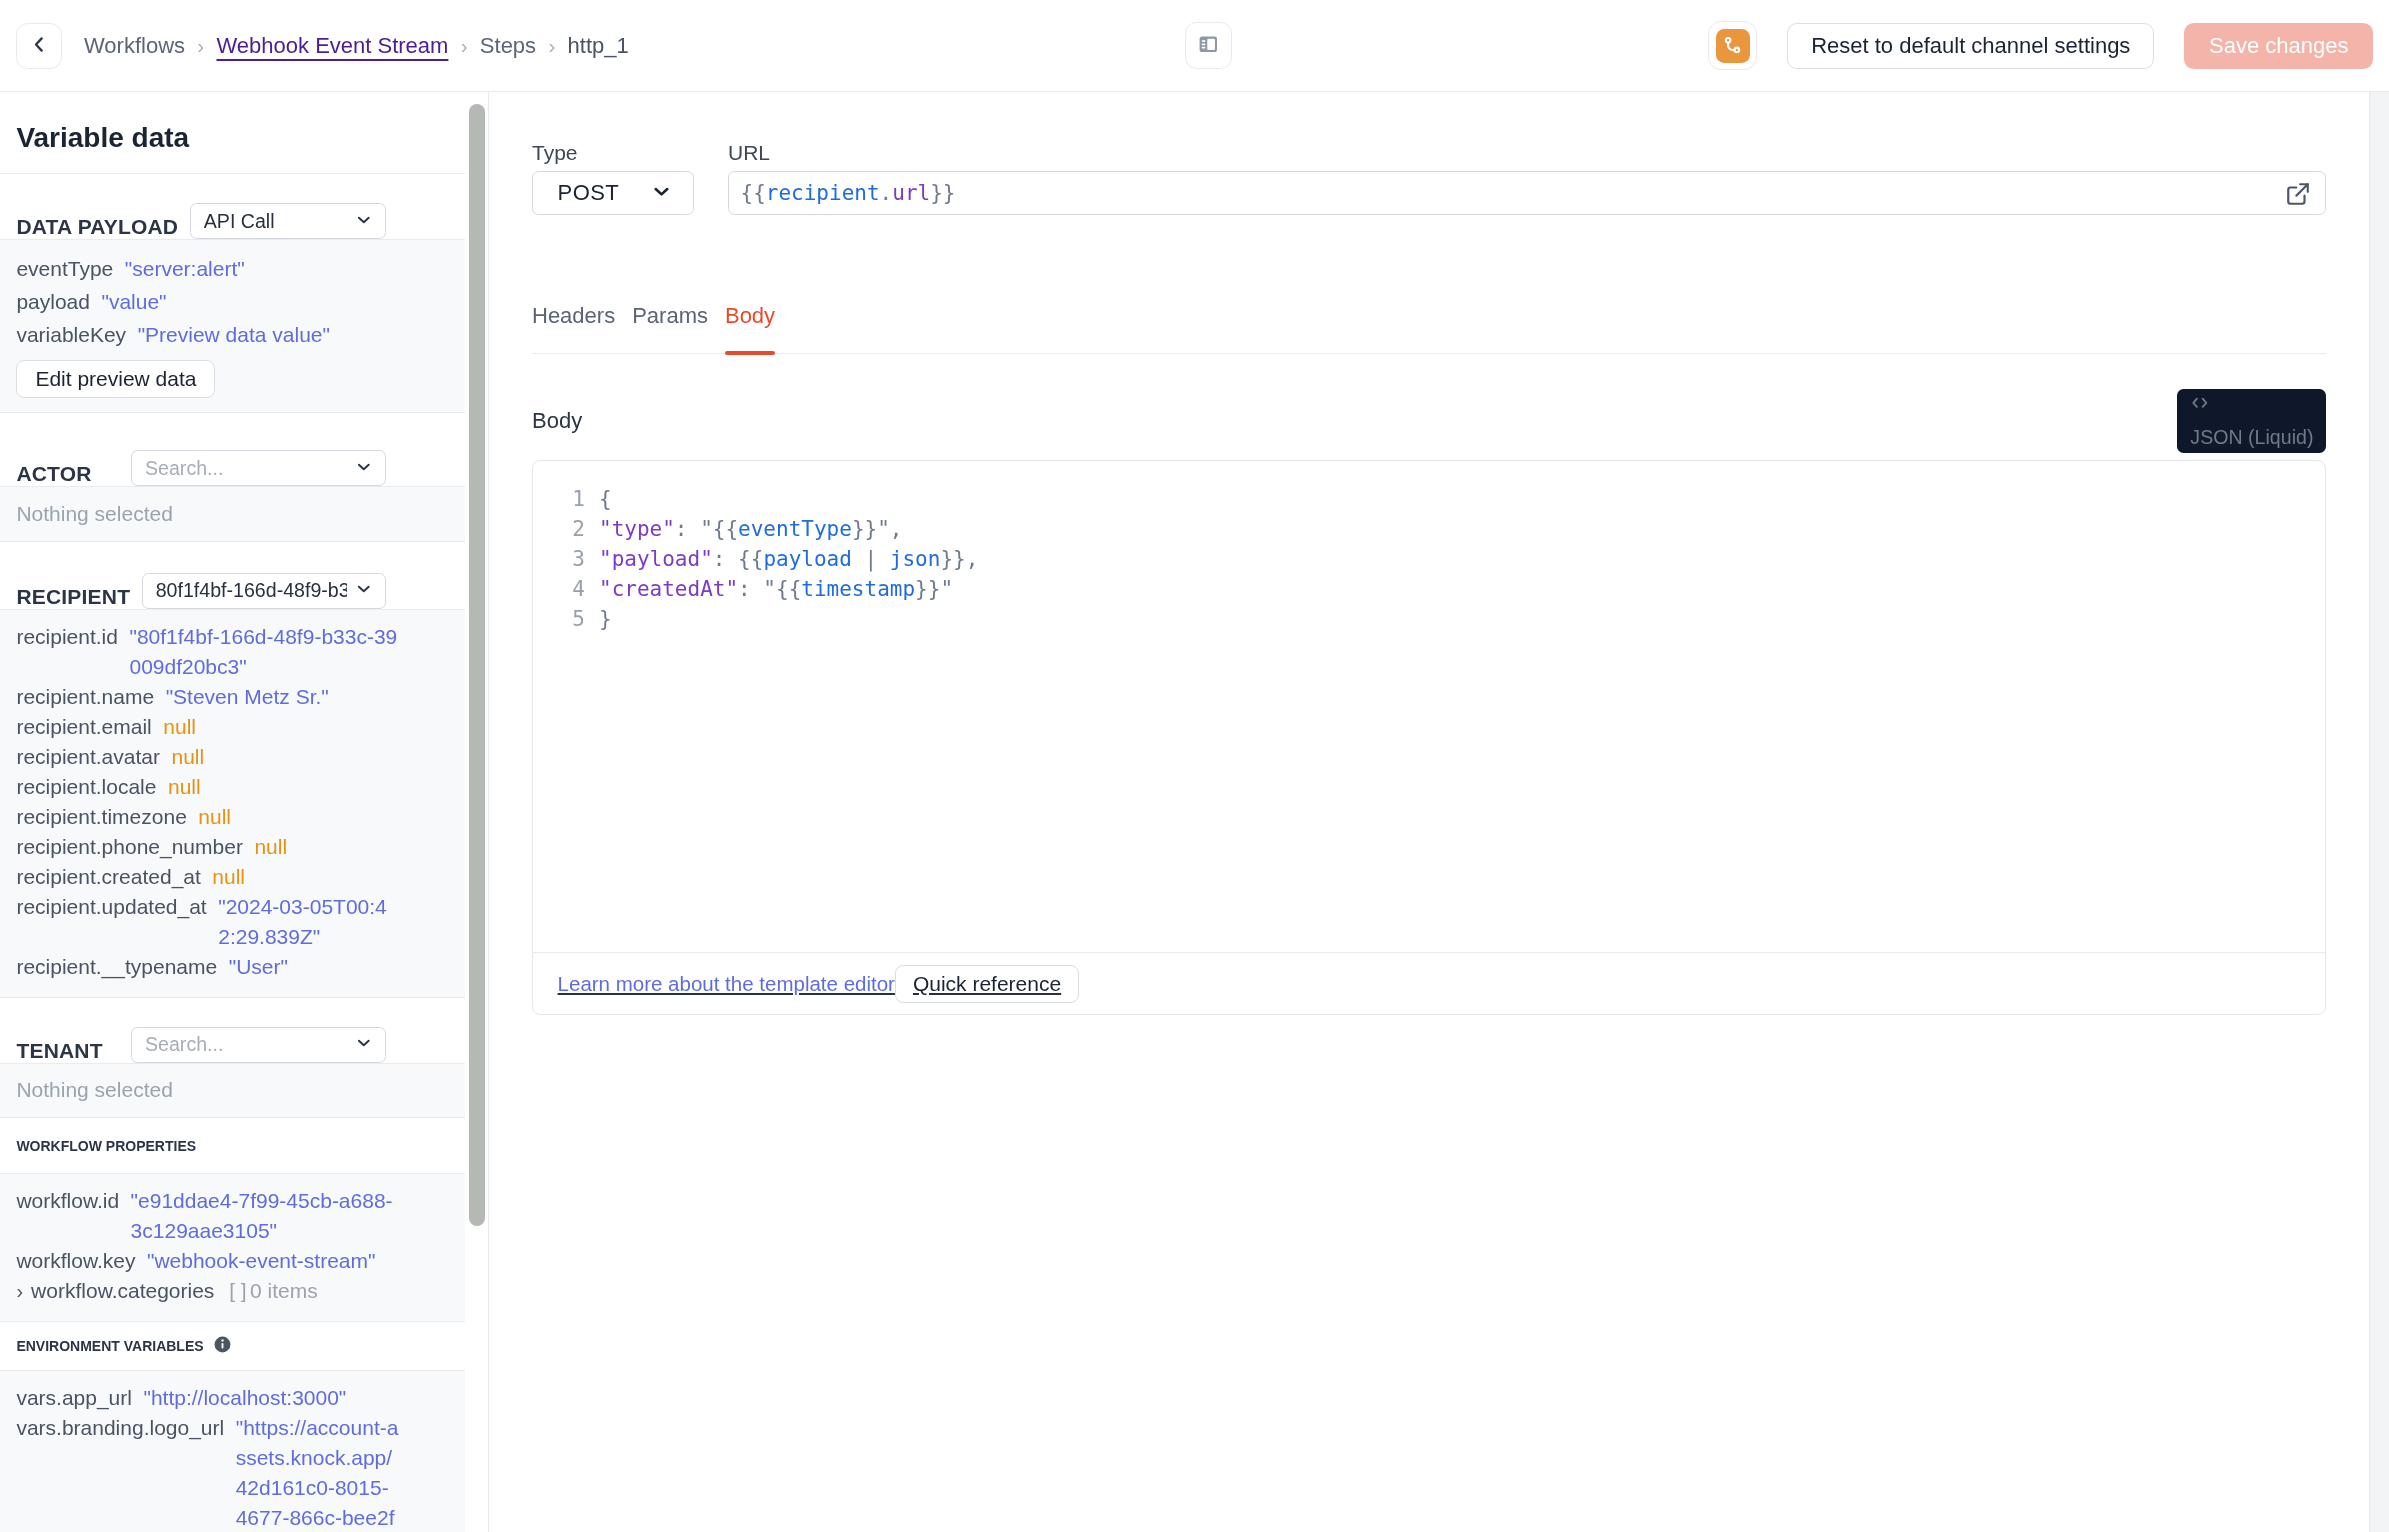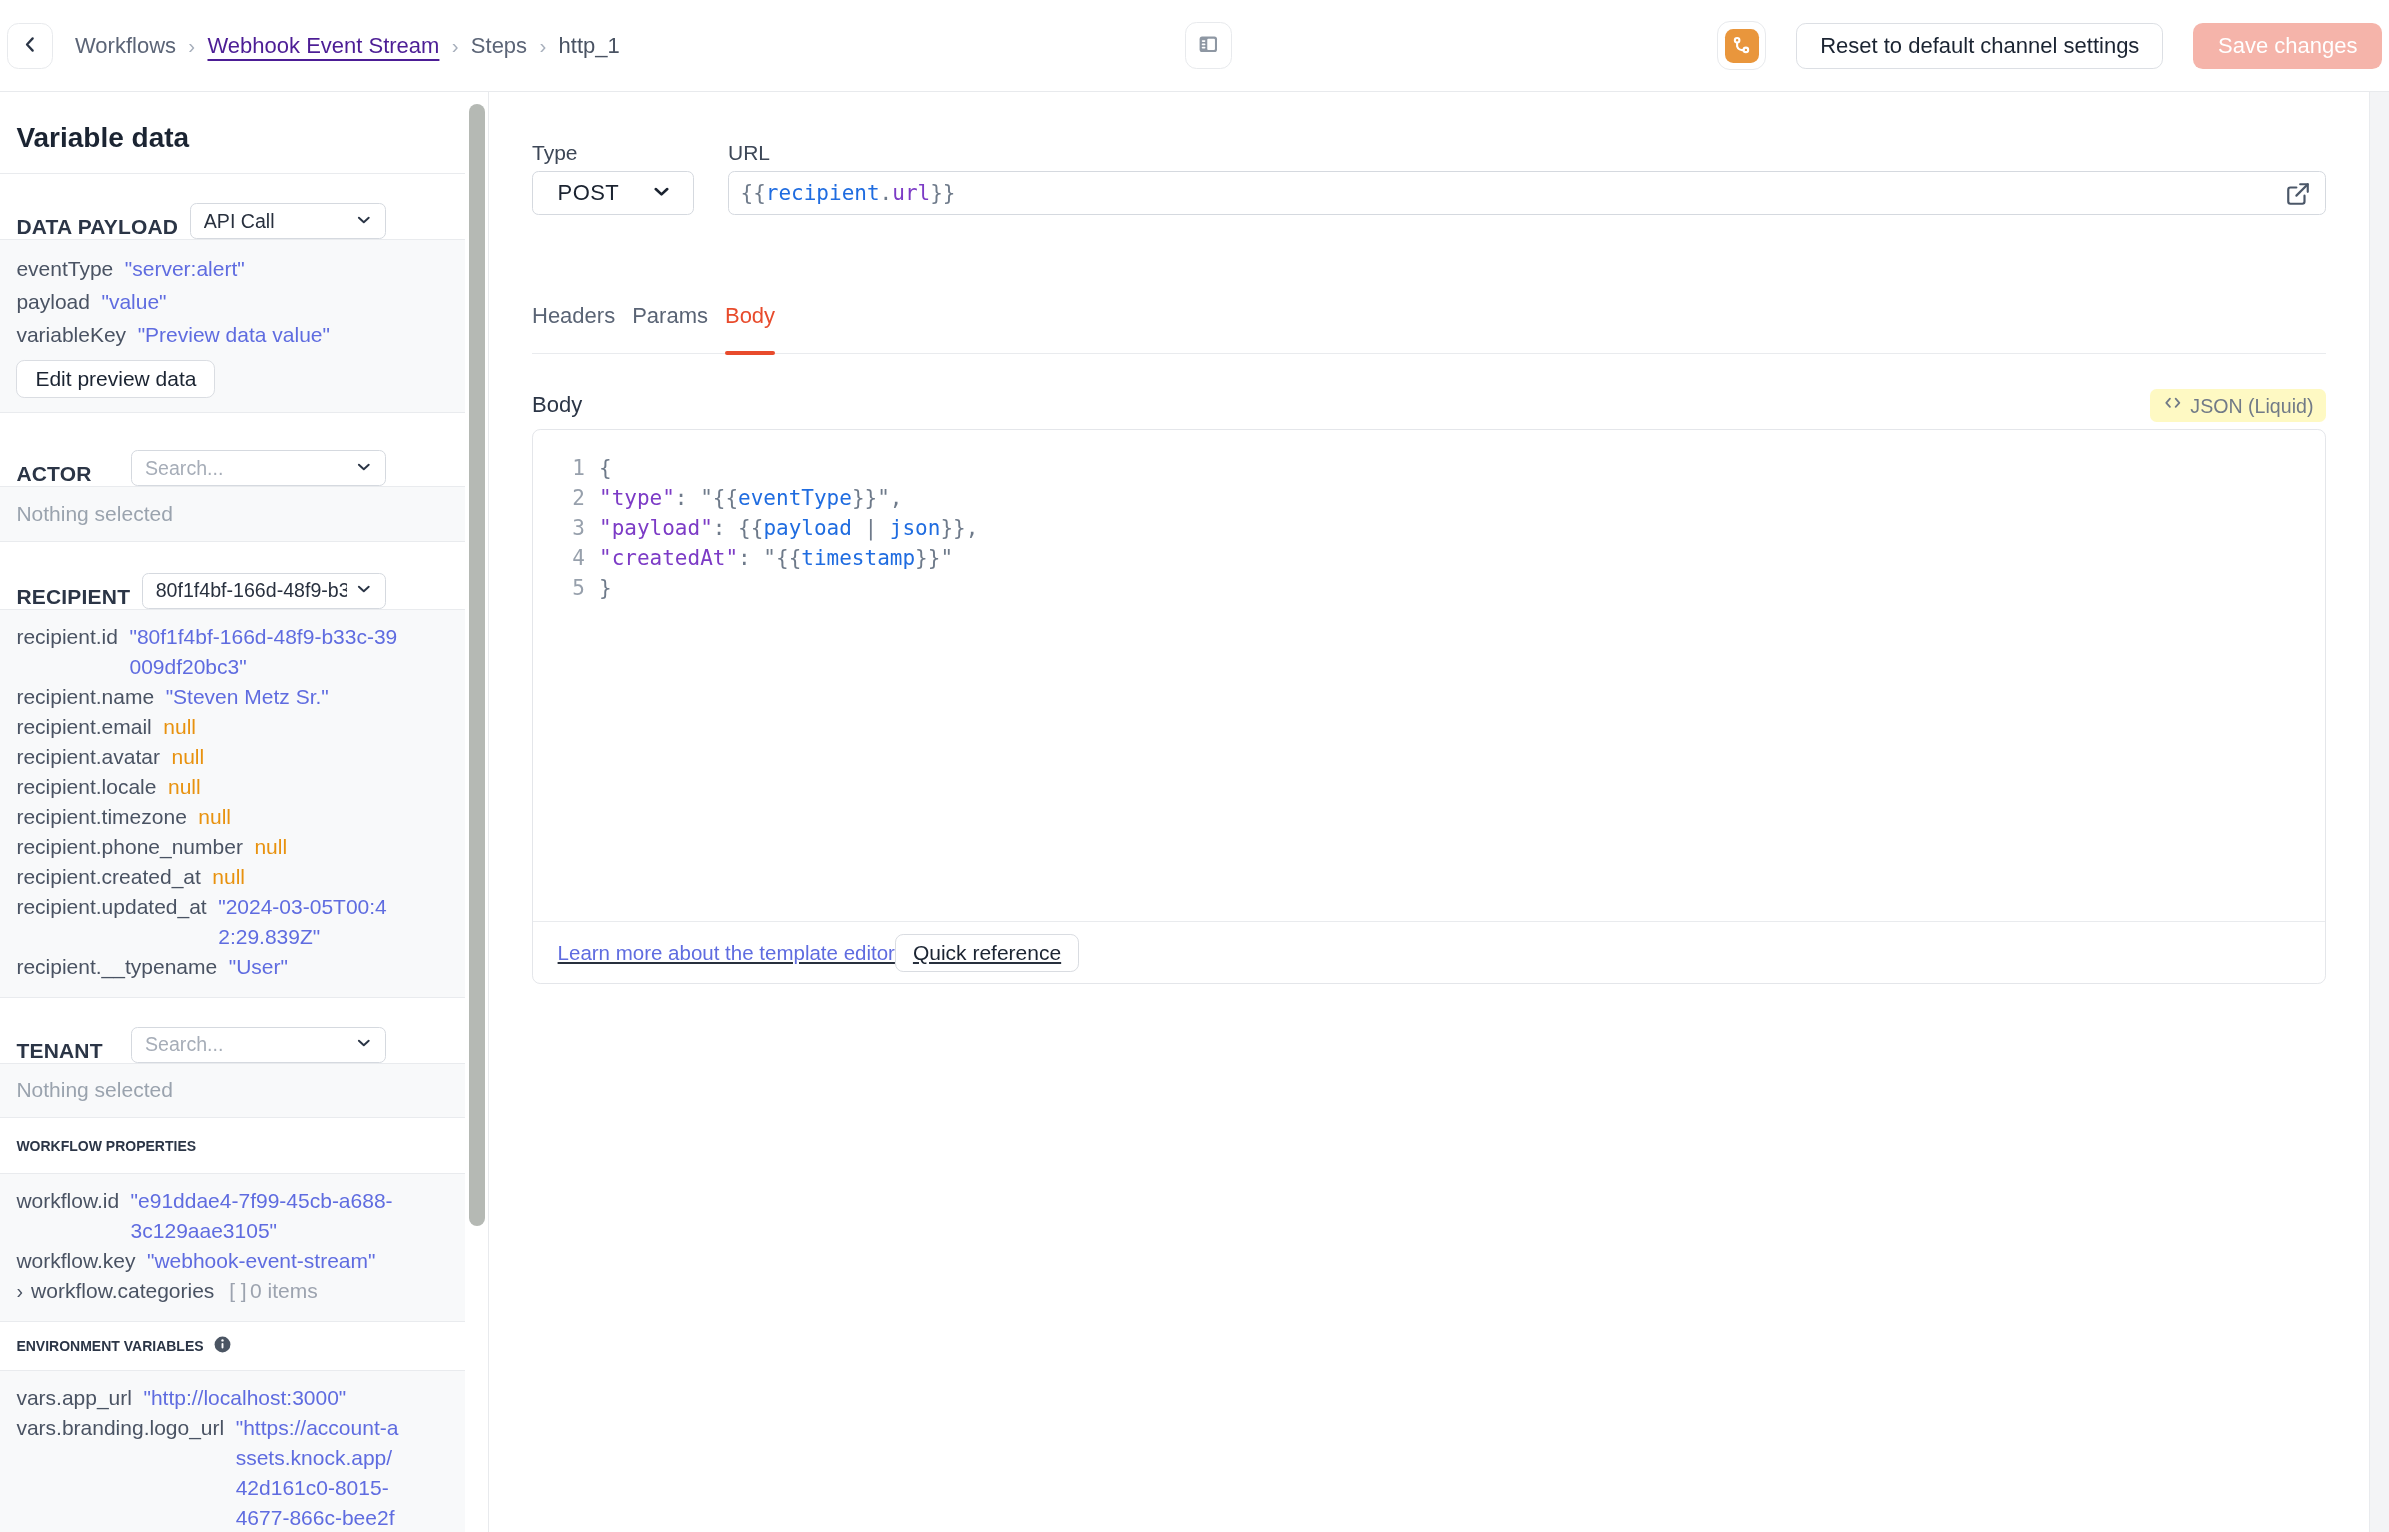--- a/index.html
+++ b/index.html
@@ -1,21 +1,21 @@
 <!DOCTYPE html>
 <html style="font-size:13px"><head>
 <meta charset="utf-8">
 <style>
   * { margin:0; padding:0; box-sizing:border-box; }
   html,body { background:#fff; }
   body { font-family:"Liberation Sans", sans-serif; color:#28303e; }
   .app { position:relative; width:2389px; height:1532px; overflow:hidden; background:#fff; }
 
   
-  .topbar { height:92px; display:flex; align-items:center; padding:0 7px; border-bottom:0.8px solid #e8eaed; background:#fff; position:relative; z-index:5; }
+  .topbar { height:92px; display:flex; align-items:center; padding:0 16px; border-bottom:0.8px solid #e8eaed; background:#fff; position:relative; z-index:5; }
   .back-btn { width:46px; height:46px; border:0.8px solid #e8eaed; border-radius:11.5px; background:#fff; display:flex; align-items:center; justify-content:center; cursor:pointer; flex:none; }
   .crumbs { display:flex; align-items:center; gap:12.3px; margin-left:22px; font-size:22px; }
   .crumb { color:#5c6577; white-space:nowrap; }
   .crumb.underline { color:#4c1d95; text-decoration:underline; text-underline-offset:5.7px; text-decoration-thickness:1.6px; }
   .crumb.current { color:#4a5363; }
   .crumb-sep { color:#a6aebb; font-size:20.5px; }
   .panel-toggle { position:absolute; left:1185px; top:22px; width:47px; height:47px; border:0.8px solid #e8eaed; border-radius:11.5px; background:#fff; display:flex; align-items:center; justify-content:center; cursor:pointer; }
   .topbar-right { margin-left:auto; display:flex; align-items:center; gap:30px; }
   .git-btn { width:49px; height:49px; border:0.8px solid #e8eaed; border-radius:13px; background:#fff; display:flex; align-items:center; justify-content:center; cursor:pointer; flex:none; }
   .git-badge { width:34px; height:34px; border-radius:8.2px; background:#e9963c; display:flex; align-items:center; justify-content:center; }
@@ -68,21 +68,21 @@
   .tok-prop { color:#7c3bc6; }
   .tok-key  { color:#7c3bc6; }
 
   .tabs { display:flex; gap:17px; margin-top:88px; border-bottom:0.8px solid #e9ebee; }
   .tab { position:relative; padding-bottom:24.6px; font-size:22px; font-weight:500; color:#5a6475; cursor:pointer; }
   .tab.active { color:#e84b2c; }
   .tab.active::after { content:""; position:absolute; left:0; right:0; bottom:-1.6px; height:4.1px; background:#e84b2c; border-radius:2.5px; }
 
   .body-row { margin-top:35px; display:flex; align-items:center; justify-content:space-between; }
   .body-label { font-size:22px; font-weight:500; color:#2b3546; }
-  .lang-badge { display:flex; align-items:flex-end; gap:8.2px; background:#fef9c3; border-radius:6.5px; padding:4.1px 13px; font-size:19.6px; color:#717a87; }
+  .lang-badge { display:flex; align-items:flex-start; gap:8.2px; background:#0f172a; border-radius:6.5px; padding:4.1px 13px; font-size:19.6px; color:#717a87;flex-direction:column; }
 
   .editor { margin-top:7.4px; border:0.8px solid #e4e6ea; border-radius:8.2px; background:#fff; }
   .code-area { height:491px; padding:23px 0; overflow:hidden; font-family:"DejaVu Sans Mono", monospace; font-size:21px; }
   .code-line { display:flex; line-height:30px; }
   .line-no { width:52px; flex:none; text-align:right; color:#97a0ac; }
   .line-code { padding-left:14px; white-space:pre; }
   .editor-footer { border-top:0.8px solid #e9ebee; height:62px; display:flex; align-items:center; padding:0 15.6px 0 24.6px;text-decoration:underline; }
   .learn-link { font-size:20.5px; color:#5f6ce0; cursor:pointer; }
   .quickref-btn { height:38px; padding:0 17px; border:0.8px solid #d9dce1; border-radius:8.2px; background:#fff; font-size:21px; font-weight:500; color:#1b2432; font-family:inherit; cursor:pointer; }
 

